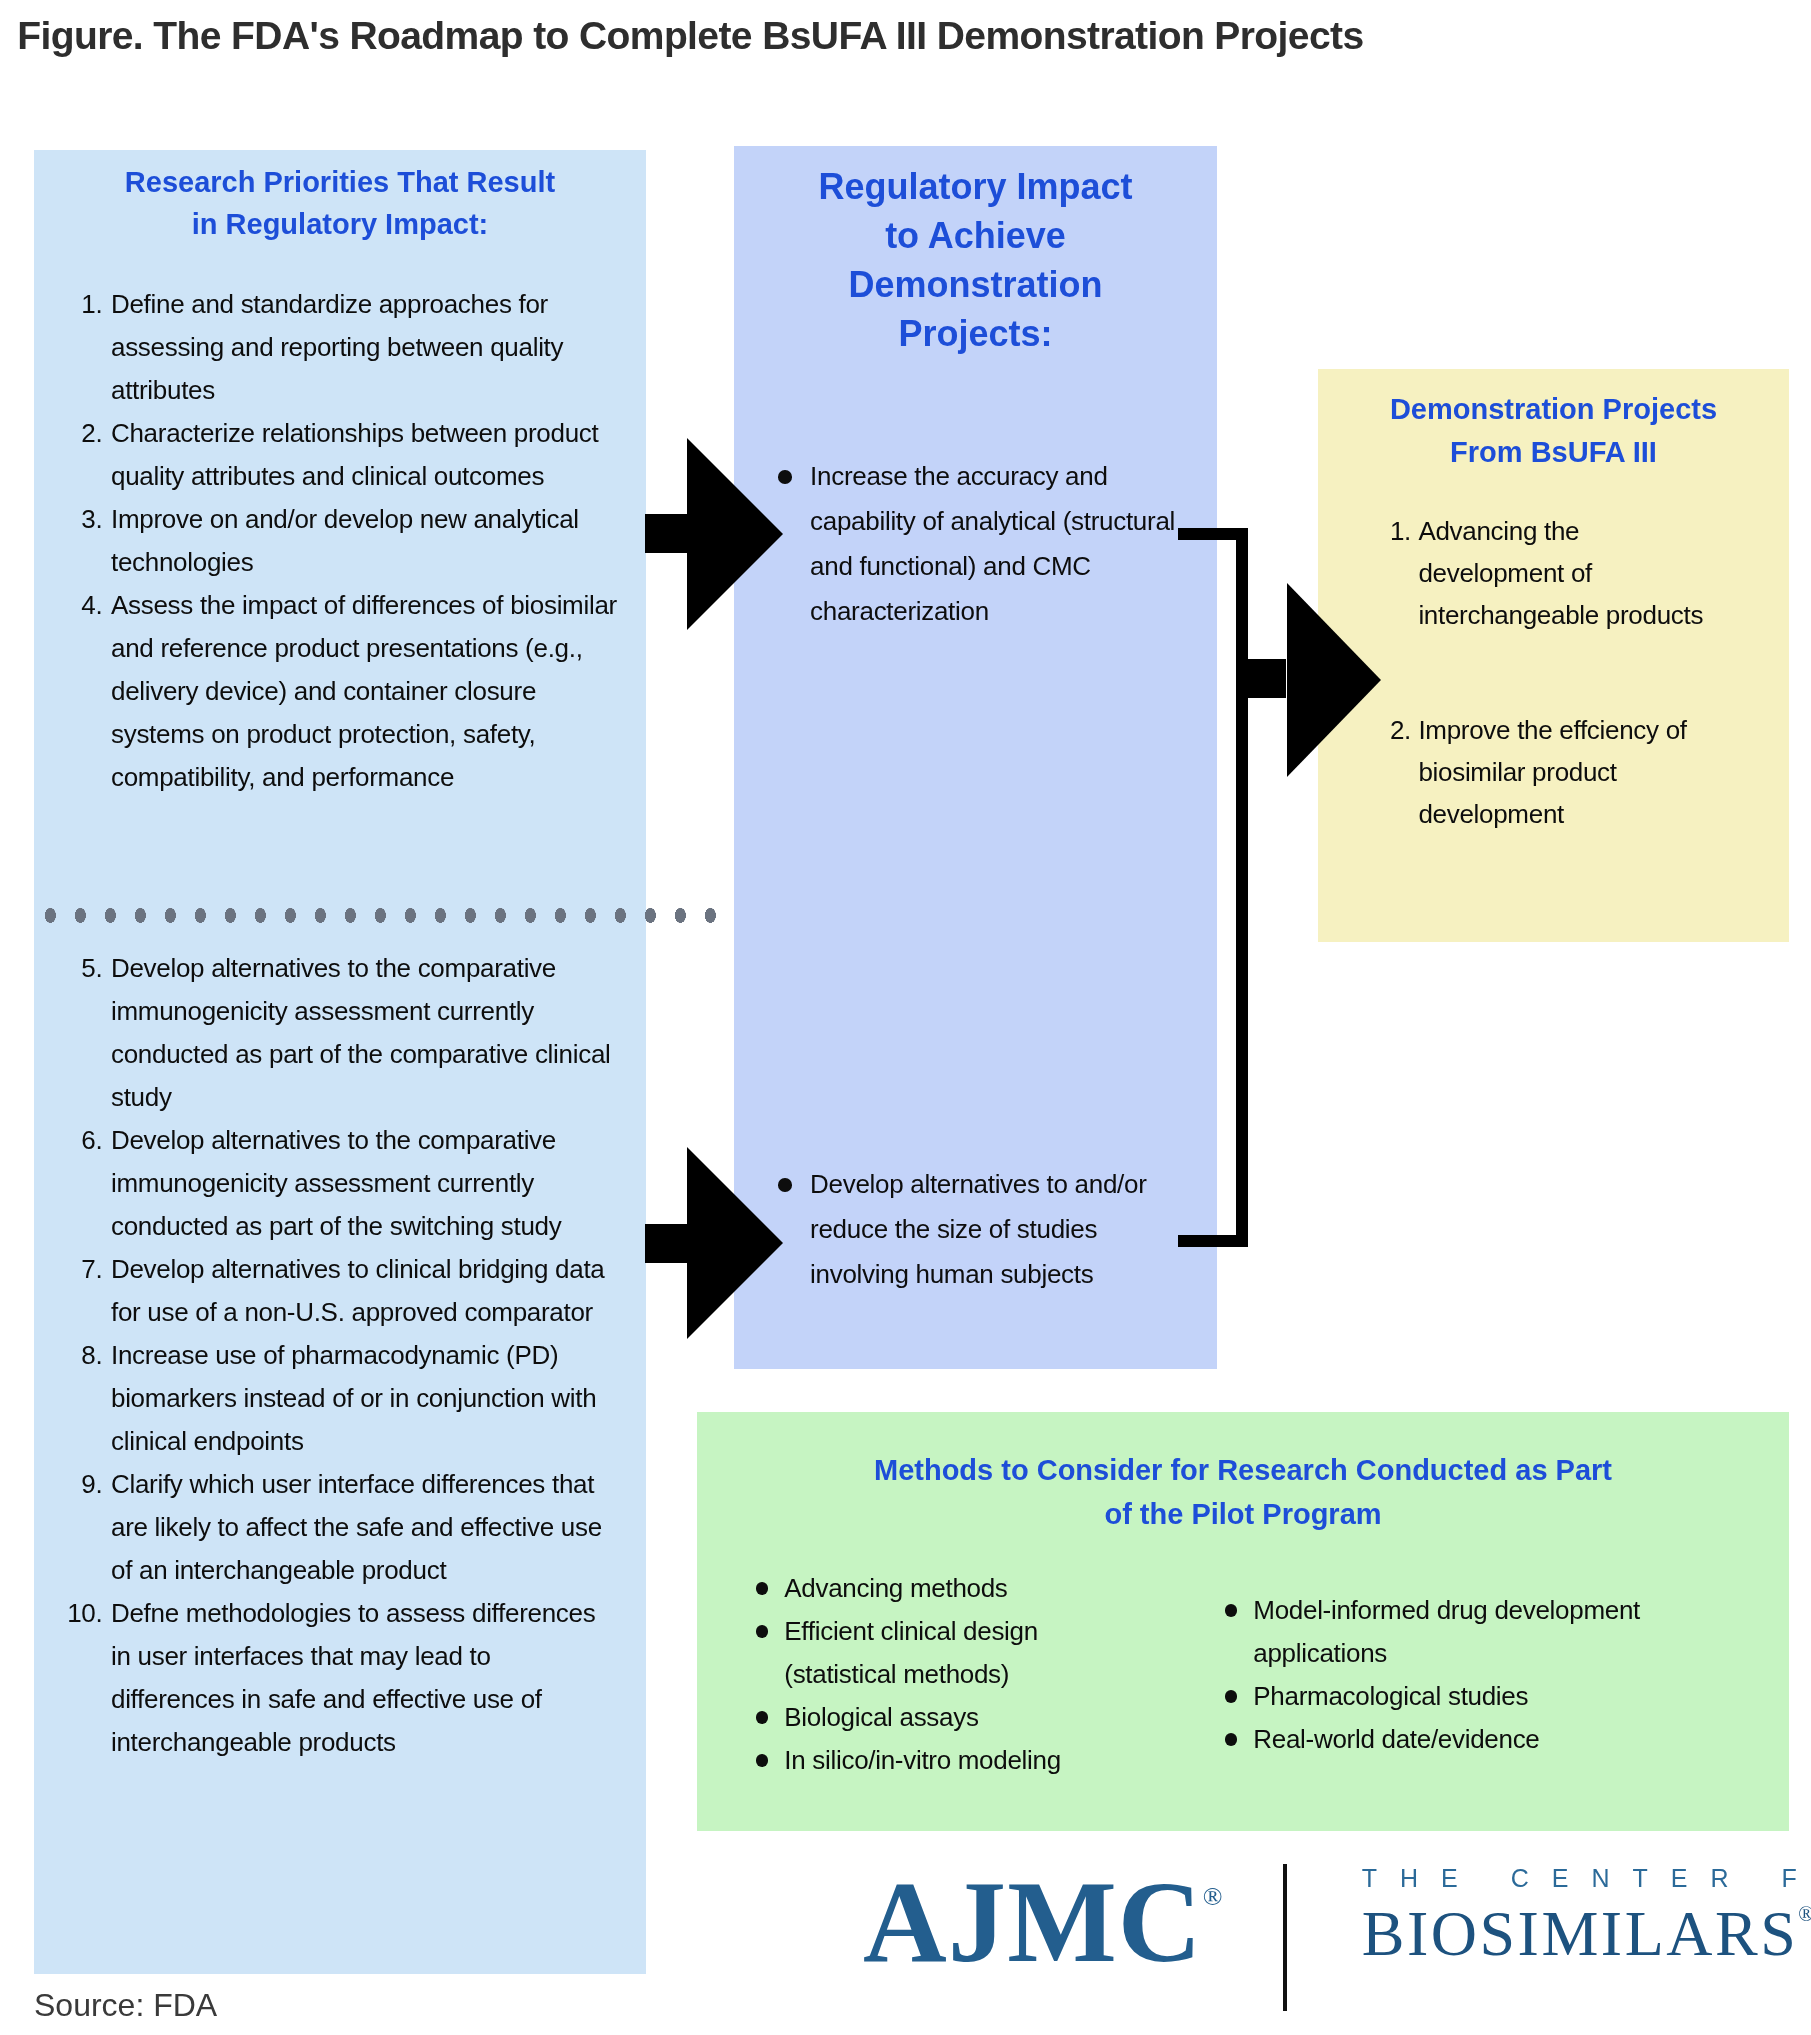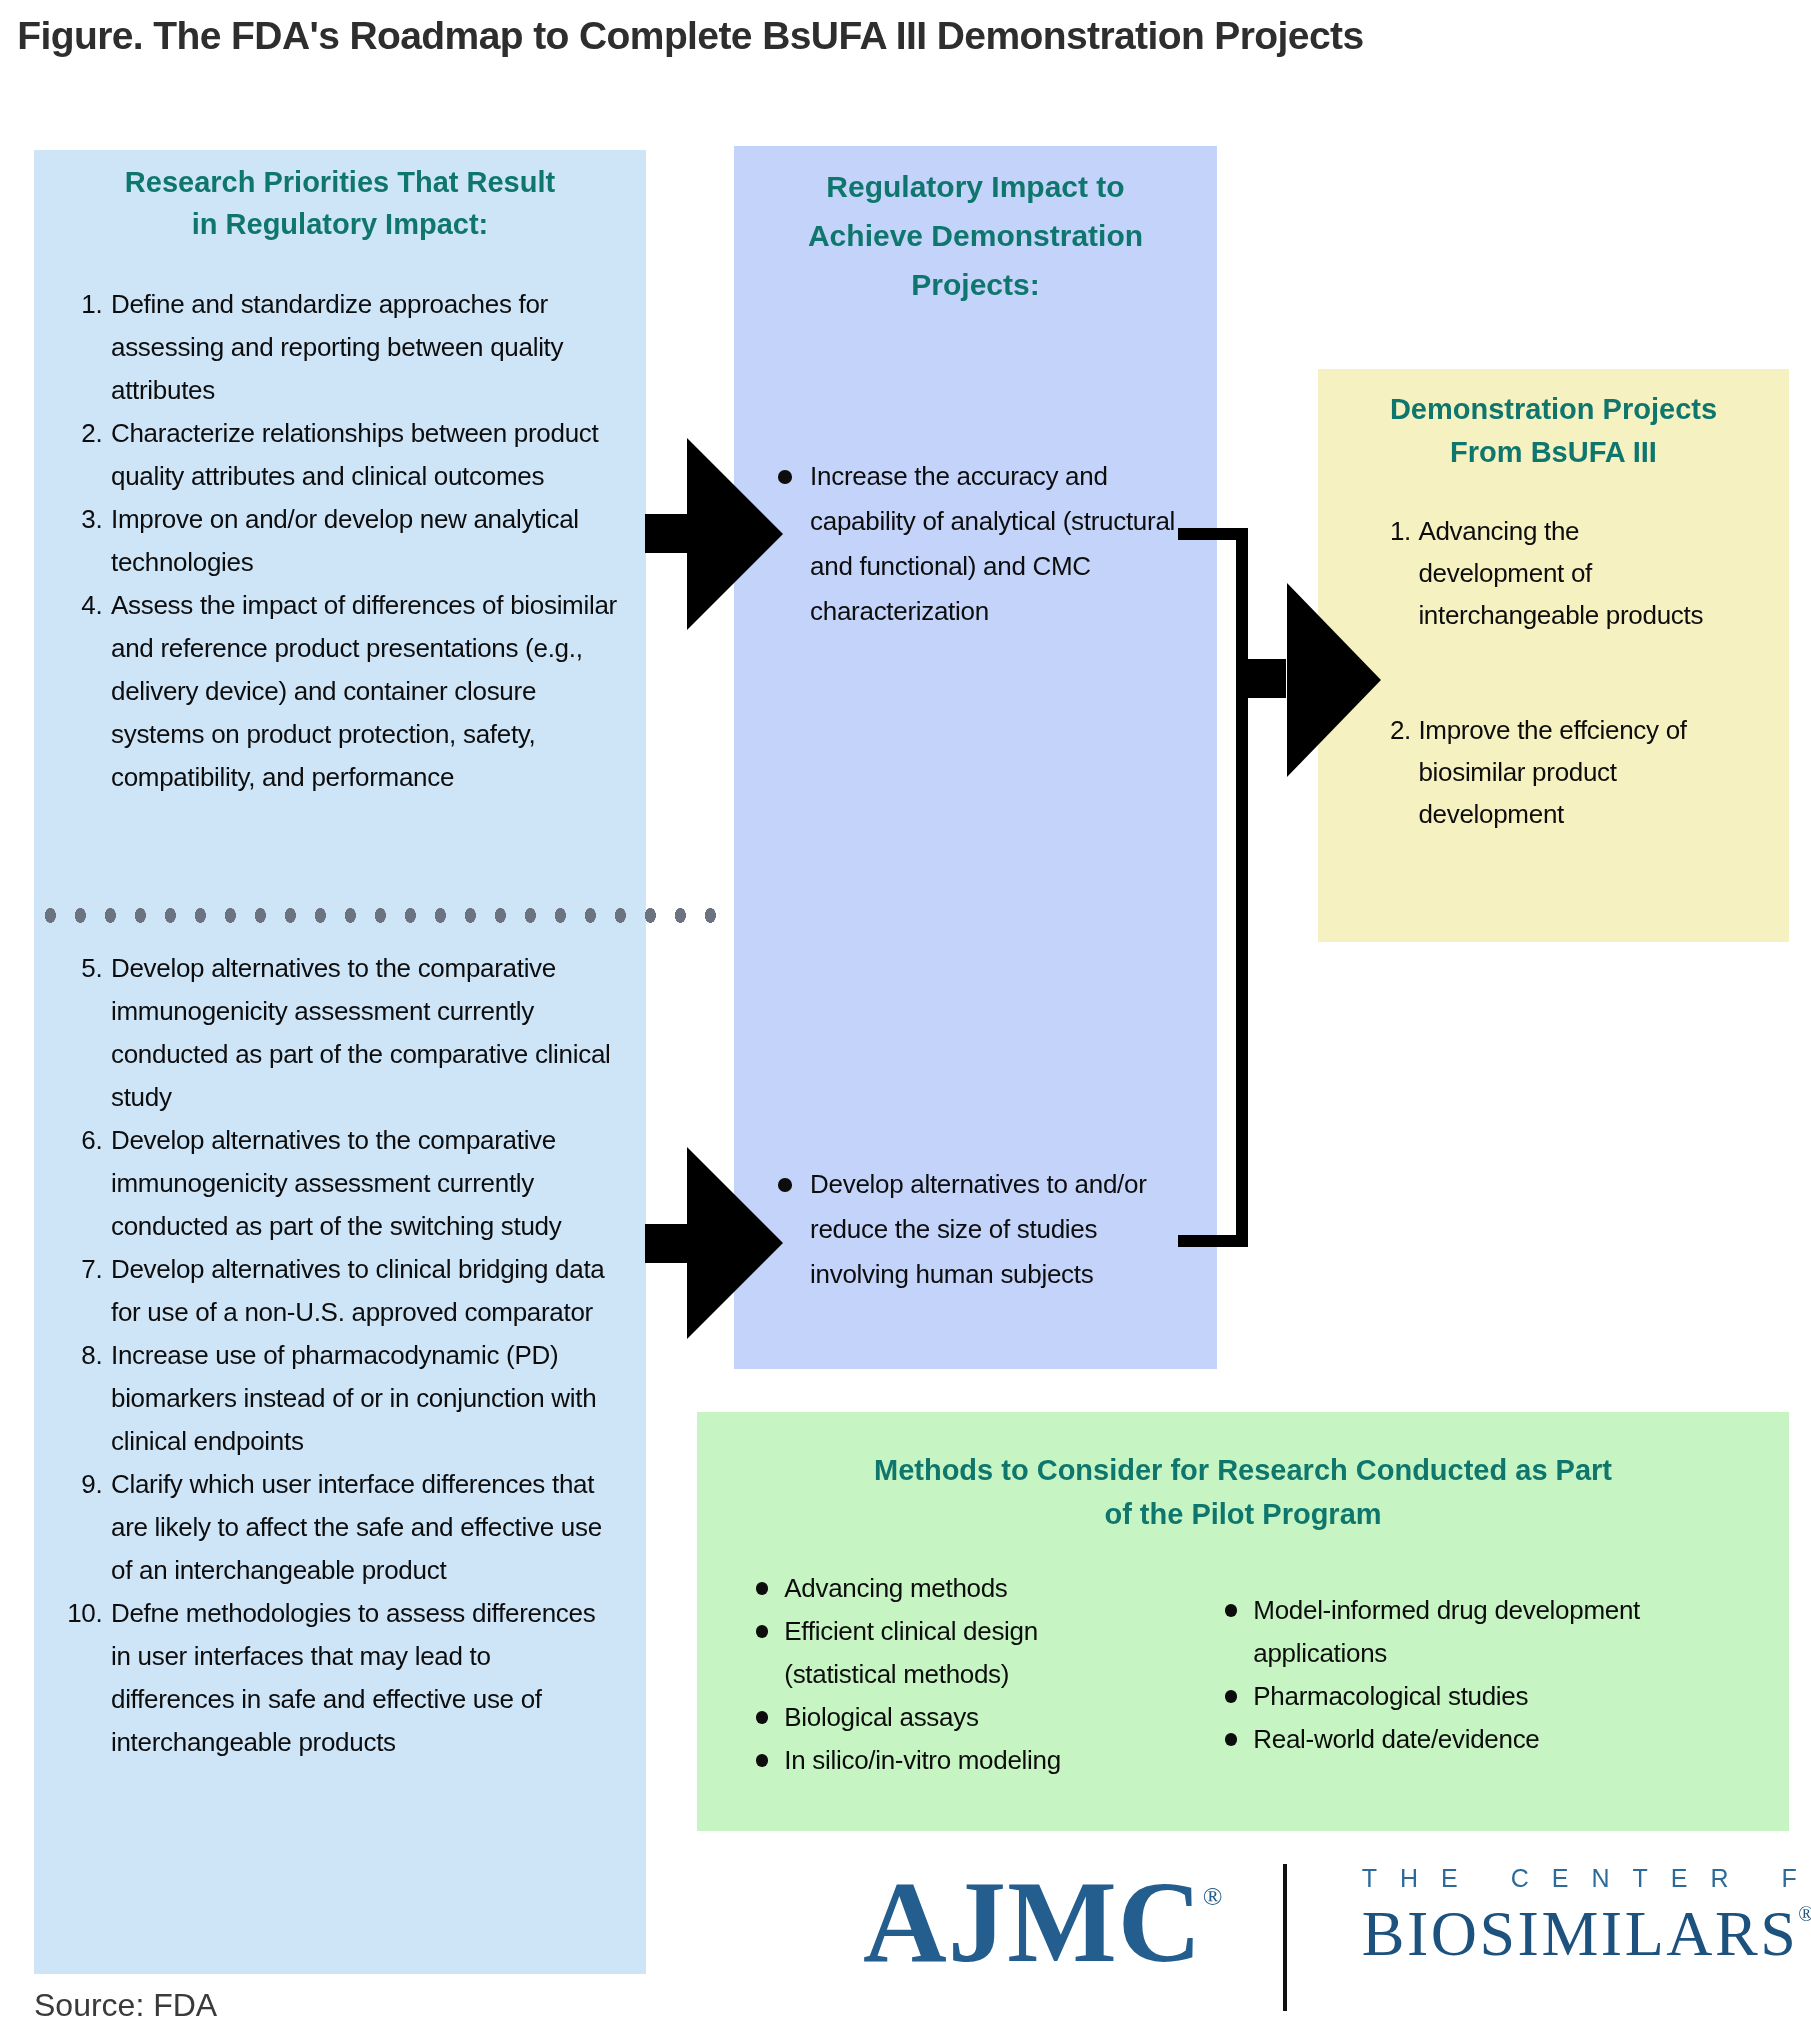--- a/index.html
+++ b/index.html
@@ -5,40 +5,40 @@
   html,body{margin:0;padding:0;background:#ffffff;}
   .page{position:relative;width:1811px;height:2035px;background:#ffffff;
         font-family:"Liberation Sans",sans-serif;color:#0d0d0d;overflow:hidden;}
 
   
   .fig-title{position:absolute;left:17.3px;top:13.6px;font-size:39px;font-weight:700;
              color:#2e2e2e;letter-spacing:-0.6px;width:1776px;}
 
   
   .box{position:absolute;box-sizing:border-box;}
-  .box-heading{font-weight:700;text-align:center;color:#0f766e;}
+  .box-heading{font-weight:700;text-align:center;color:#1d4ed8;}
 
   
   .box-research{left:34px;top:150px;width:612px;height:1824px;background:#cee4f7;}
   .box-research .box-heading{max-width:432px;margin:11px auto 0;font-size:29px;line-height:42px;}
   .rlist{position:absolute;left:0;margin:0;padding:0 28px 0 20.4px;list-style:none;width:100%;box-sizing:border-box;}
   .rlist-top{top:133px;}
   .rlist-bottom{top:797px;}
   .rlist li{display:flex;font-size:26px;line-height:43px;letter-spacing:-0.3px;}
   .rlist .num{flex:0 0 48px;text-align:right;margin-right:8.6px;}
   .rlist .txt{flex:1;}
 
   
   .dotted{position:absolute;left:43px;top:907px;width:1172px;height:17.3px;
           background-image:radial-gradient(ellipse 5.6px 7.7px at 7.4px 8.6px,#6b7380 97%,rgba(0,0,0,0) 100%);
           background-size:30px 17.3px;background-repeat:repeat-x;}
 
   
   .box-regulatory{left:734px;top:146px;width:483px;height:1223px;background:#c3d3f9;}
-  .box-regulatory .box-heading{max-width:345px;margin:16px auto 0;font-size:30px;line-height:49px;}
+  .box-regulatory .box-heading{max-width:345px;margin:16px auto 0;font-size:36px;line-height:49px;}
   .mid-bullet{position:absolute;left:0;width:100%;display:flex;}
   .mid-bullet-1{top:308px;}
   .mid-bullet-2{top:1016px;}
   .bullet-dot{flex:0 0 13.6px;width:13.6px;height:13.6px;border-radius:50%;background:#0d0d0d;margin:16px 18.5px 0 44px;}
   .mid-bullet .txt{width:370px;font-size:26px;line-height:45px;letter-spacing:-0.3px;}
 
   
   .box-demo{left:1318px;top:369px;width:471px;height:573px;background:#f6f1c1;}
   .box-demo .box-heading{max-width:370px;margin:18.5px auto 0;font-size:29px;line-height:43px;}
   .ylist{position:absolute;top:141px;left:0;margin:0;padding:0 0 0 49px;list-style:none;width:100%;box-sizing:border-box;}

